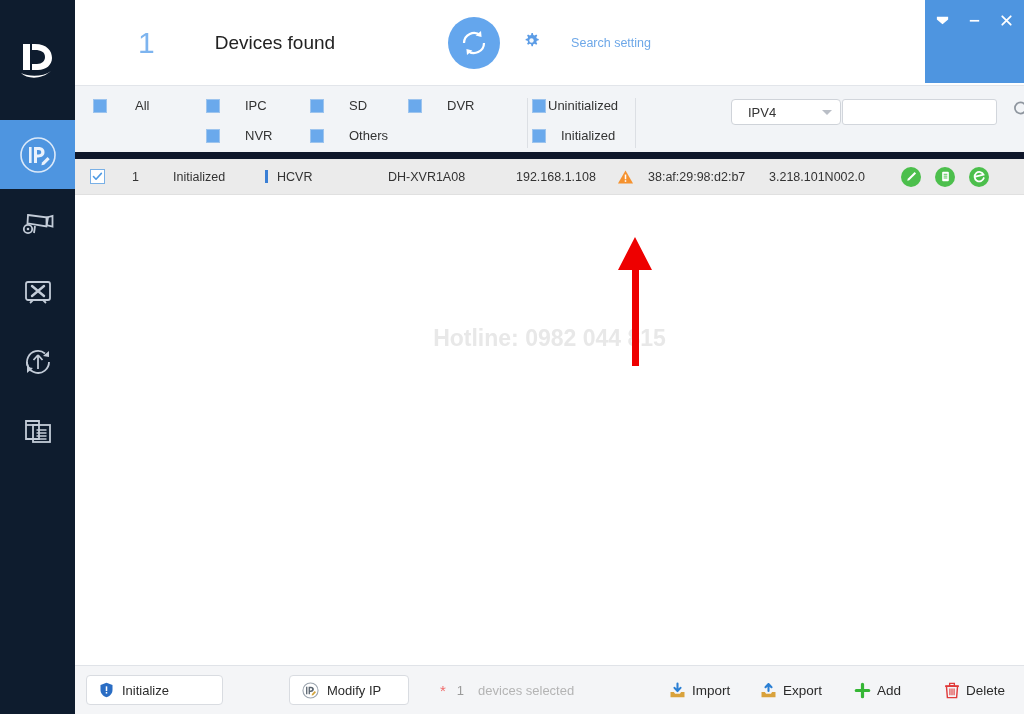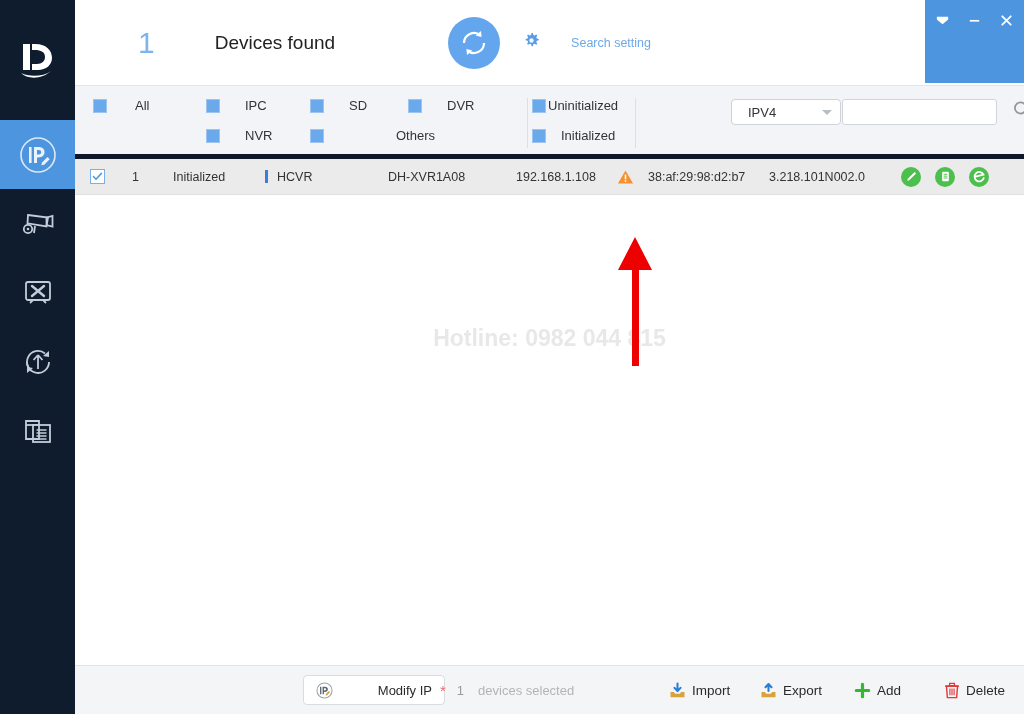--- a/index.html
+++ b/index.html
@@ -59,21 +59,21 @@
   .winbar {
     position: absolute; right: 0; top: 0;
     width: 99px; height: 83px; background: #4e95e0;
     display: flex; align-items: flex-start; justify-content: center;
     gap: 14px; padding-top: 11px;
   }
   .wbtn { width: 18px; height: 18px; display:flex; align-items:center; justify-content:center; cursor:pointer; color:#fff; }
 
   
   .filterbar {
-    background: #f2f4f7; border-top: 1px solid #e2e5ea; border-bottom: 5px solid #0f172a;
+    background: #f2f4f7; border-top: 1px solid #e2e5ea; border-bottom: 7px solid #0f172a;
     height: 74px; flex: 0 0 74px;
     display: flex; align-items: center; position: relative;
   }
   .chk {
     width: 14px; height: 14px; flex: 0 0 14px;
     background: #6aa9ec; border: 1px solid #9dc4ee;
     display: inline-block;
   }
   .fl-item { display: flex; align-items: center; cursor: pointer; position: absolute; }
   .fl-item .lbl { font-size: 13px; color: #333; }
@@ -285,21 +285,21 @@
       <div class="fl-item" style="left:333px; top:12px;">
         <span class="chk"></span>
         <span class="lbl" style="margin-left:25px;text-align:center;">DVR</span>
       </div>
 
       <div class="fl-item" style="left:131px; top:42px;">
         <span class="chk"></span>
         <span class="lbl" style="margin-left:25px;">NVR</span>
       </div>
 
-      <div class="fl-item" style="left:235px; top:42px;gap:47px;">
+      <div class="fl-item" style="left:235px; top:42px;">
         <span class="chk"></span>
         <span class="lbl" style="margin-left:25px;">Others</span>
       </div>
 
       <div class="vdiv" style="left:452px;"></div>
 
       <div class="fl-item" style="left:457px; top:12px;">
         <span class="chk"></span>
         <span class="lbl" style="margin-left:2px;">Uninitialized</span>
       </div>
@@ -374,22 +374,32 @@
     </div>
 
     <div class="tbody">
       <div class="watermark">
         <div class="wm2">Hotline: 0982 044 815</div>
       </div>
     </div>
 
     <div class="footer">
 
-
-      <div class="fbtn" style="position:absolute; left:228px; width:142px;justify-content:space-between;">
+      <div class="fbtn" style="position:absolute; left:11px; width:137px;">
+        <span class="ic">
+          <svg width="15" height="16" viewBox="0 0 16 17">
+            <path d="M8 0.8 L14.4 3.1 V8.6 C14.4 12.4 11.6 15.2 8 16.3 C4.4 15.2 1.6 12.4 1.6 8.6 V3.1 Z" fill="#2a6dc4"></path>
+            <rect x="7.2" y="4.6" width="1.6" height="5" fill="#ffffff"></rect>
+            <rect x="7.2" y="10.6" width="1.6" height="1.7" fill="#ffffff"></rect>
+          </svg>
+        </span>
+        <span>Initialize</span>
+      </div>
+
+      <div class="fbtn" style="position:absolute; left:214px; width:120px;">
         <span class="ic">
           <svg width="17" height="17" viewBox="0 0 18 18">
             <circle cx="9" cy="9" r="8" fill="none" stroke="#9aa3ad" stroke-width="1.1"></circle>
             <rect x="4.3" y="5" width="1.4" height="8" fill="#5b6570"></rect>
             <path d="M7 5 h2.4 c2 0 3.2 1.2 3.2 2.8 c0 1.7 -1.3 2.8 -3.4 2.8 H8.4 v-1.6 h0.9 c0.9 0 1.4 -0.5 1.4 -1.2 c0 -0.7 -0.5 -1.1 -1.4 -1.1 H8.4 V13 H7 z" fill="#5b6570"></path>
             <path d="M10.5 12.6 l3 -3 l1.3 1.3 l-3 3 l-1.6 0.3 z" fill="#d2a33a"></path>
           </svg>
         </span>
         <span>Modify IP</span>
       </div>

